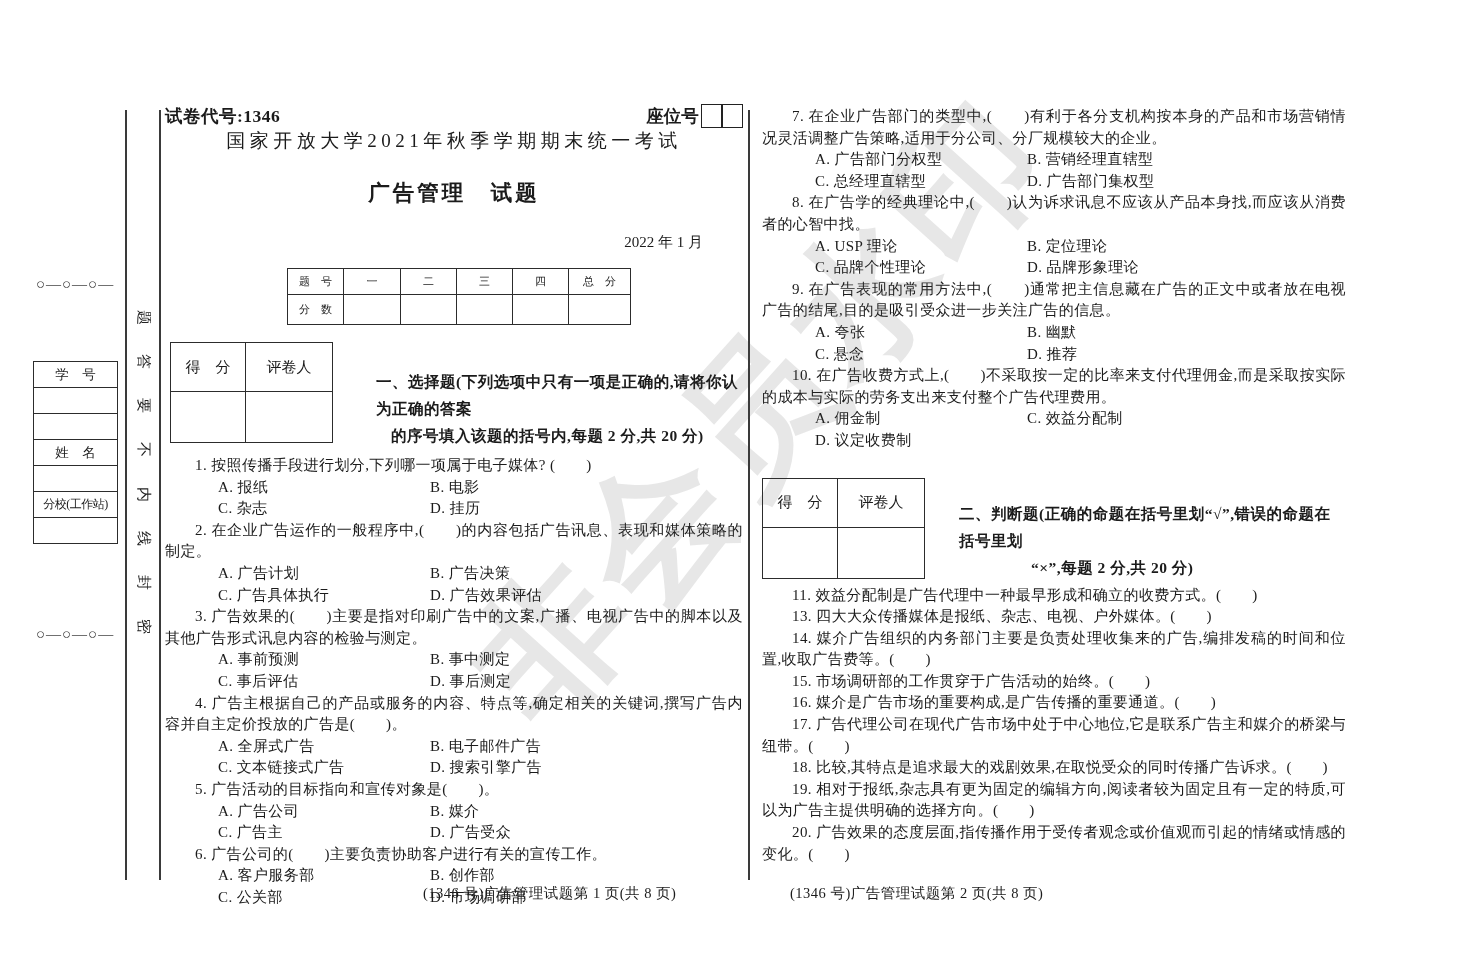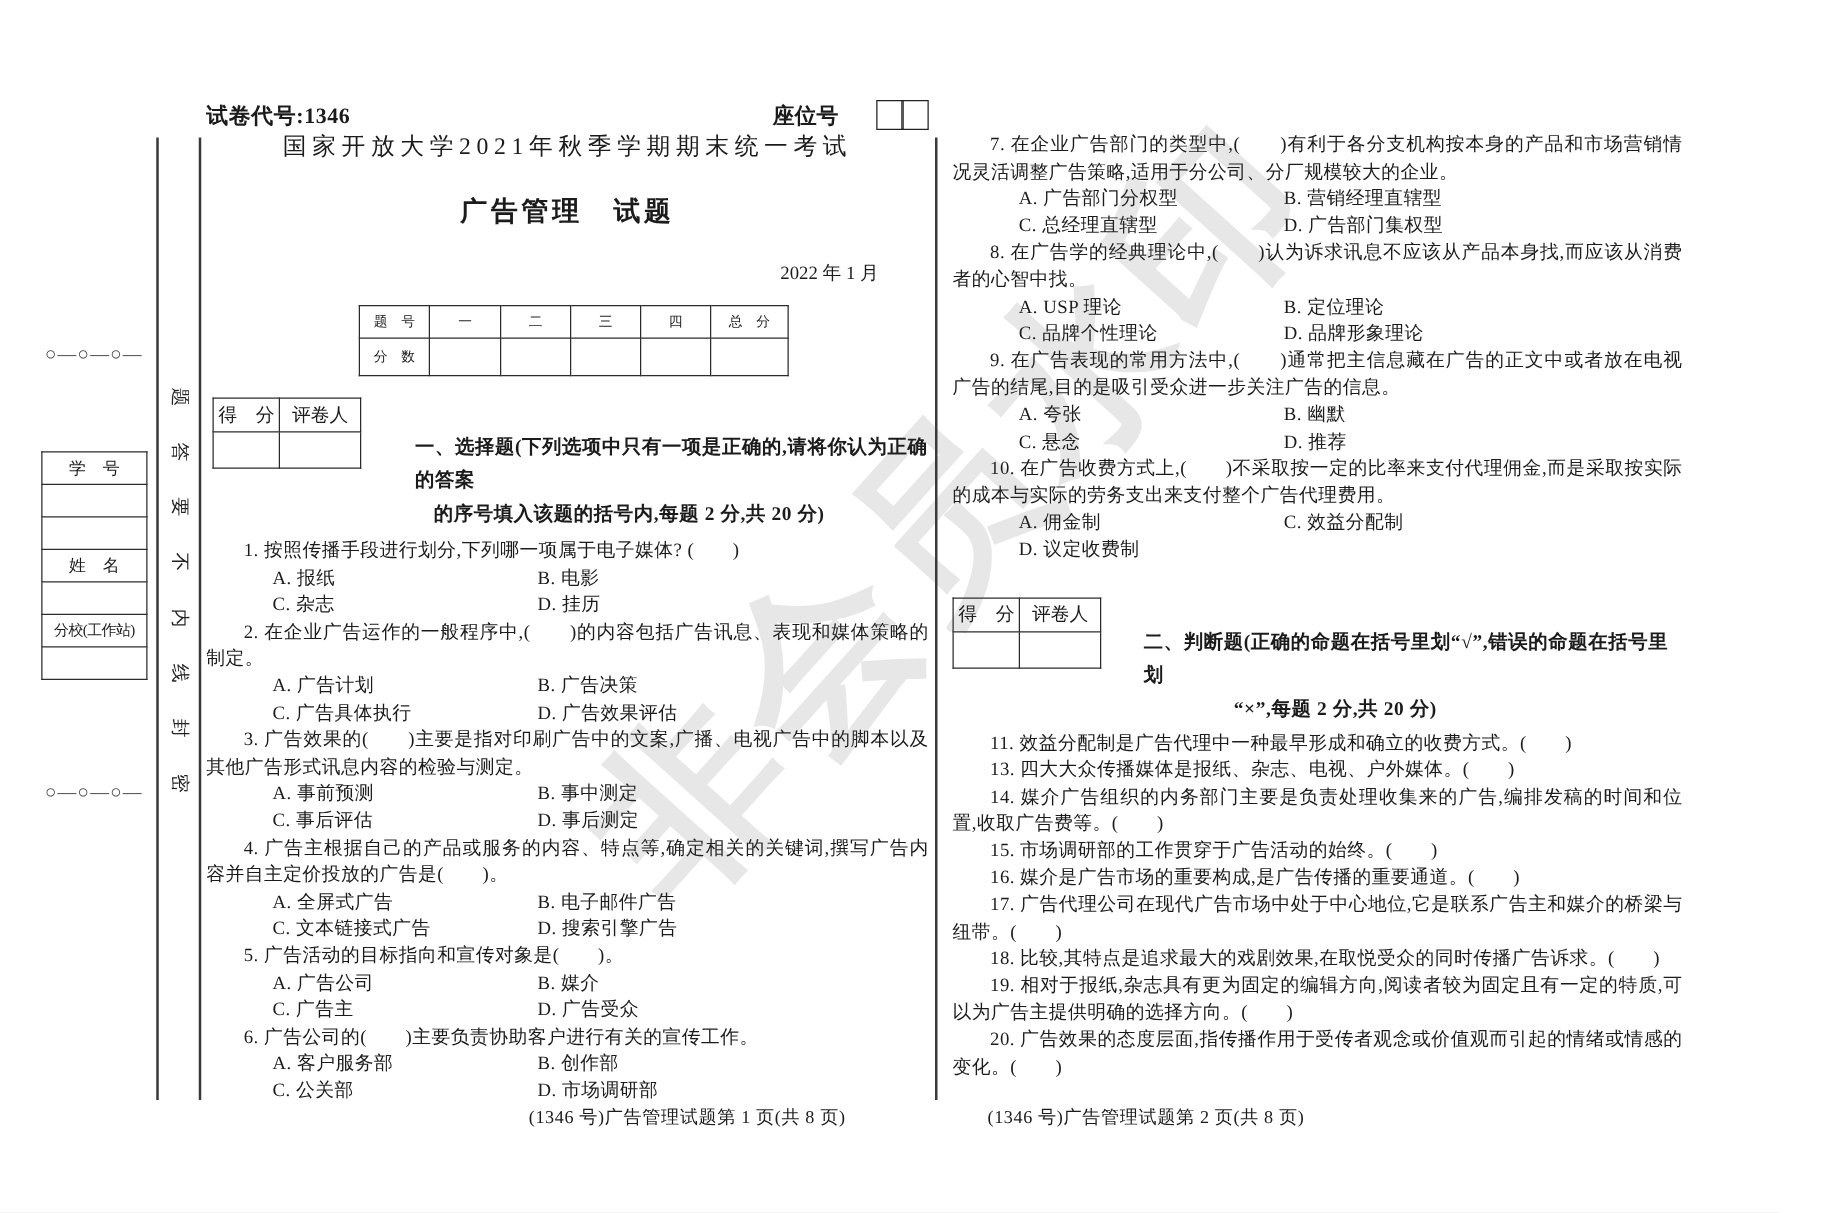--- a/index.html
+++ b/index.html
@@ -25,43 +25,43 @@
   .side-table td.small{font-size:12px;letter-spacing:-0.5px;}
   
   .watermark{position:absolute;left:385px;top:330px;width:720px;text-align:center;
              font-size:148px;font-weight:bold;color:rgba(70,70,70,0.13);
              transform:rotate(-48deg);letter-spacing:6px;pointer-events:none;z-index:5;
              font-family:"Liberation Sans","DejaVu Sans",sans-serif;white-space:nowrap;}
   
   .col{position:absolute;top:0;height:940px;font-size:15px;}
   .col1{left:165px;width:578px;}
   .col2{left:762px;width:584px;}
-  .hdr-row{display:flex;justify-content:space-between;align-items:flex-start;margin-top:80px;}
+  .hdr-row{display:flex;justify-content:space-between;align-items:flex-start;margin-top:104px;}
   .paper-code{font-weight:bold;font-size:17.5px;letter-spacing:0.5px;}
-  .seat{display:flex;align-items:center;font-weight:bold;font-size:17.5px;gap:28px;}
+  .seat{display:flex;align-items:center;font-weight:bold;font-size:17.5px;}
   .seat-cells{display:flex;margin-left:2px;}
   .seat-cell{width:20px;height:22px;border:1.8px solid #222;}
   .seat-cell + .seat-cell{margin-left:-1.8px;}
   .exam-title{text-align:center;font-size:19px;letter-spacing:4.5px;}
   .subject-title{margin-top:24px;text-align:center;font-size:21.5px;font-weight:bold;letter-spacing:3px;}
   .date{margin-top:26px;text-align:right;padding-right:40px;font-size:15px;}
   
   .score-table{margin:16px 0 0 122px;border-collapse:collapse;table-layout:fixed;}
   .score-table td{border:1.6px solid #2c2c2c;height:25px;text-align:center;font-size:11px;padding:0;}
   .score-table tr:last-child td{height:29px;}
   .score-table td:nth-child(1){width:55px;}
   .score-table td:nth-child(2){width:56px;}
   .score-table td:nth-child(3),.score-table td:nth-child(4),.score-table td:nth-child(5){width:55px;}
   .score-table td:nth-child(6){width:61px;}
   
   .sec-row{display:flex;align-items:flex-start;}
   .col1 .sec-row{margin-top:17px;margin-left:5px;}
   .col2 .sec-row{margin-top:26px;}
   .grader{border-collapse:collapse;flex:0 0 auto;}
-  .grader td{border:1.6px solid #2c2c2c;text-align:center;font-size:15px;padding:0;margin-top:14px;}
+  .grader td{border:1.6px solid #2c2c2c;text-align:center;font-size:15px;padding:11px;margin-top:14px;}
   .grader td.c1{width:52px;}
   .grader td.c2{width:64px;}
   .grader tr:first-child td{height:26px;}
   .grader tr:last-child td{height:28px;}
   .sec-title{font-weight:bold;font-size:15.5px;line-height:27px;letter-spacing:0.5px;}
   .sec1 .sec-title{margin-left:43px;padding-top:26px;}
   .sec1 .sec-l2{padding-left:15px;}
   .sec2 .sec-title{margin-left:34px;padding-top:22px;}
   .sec2 .sec-l2{padding-left:72px;}
   

